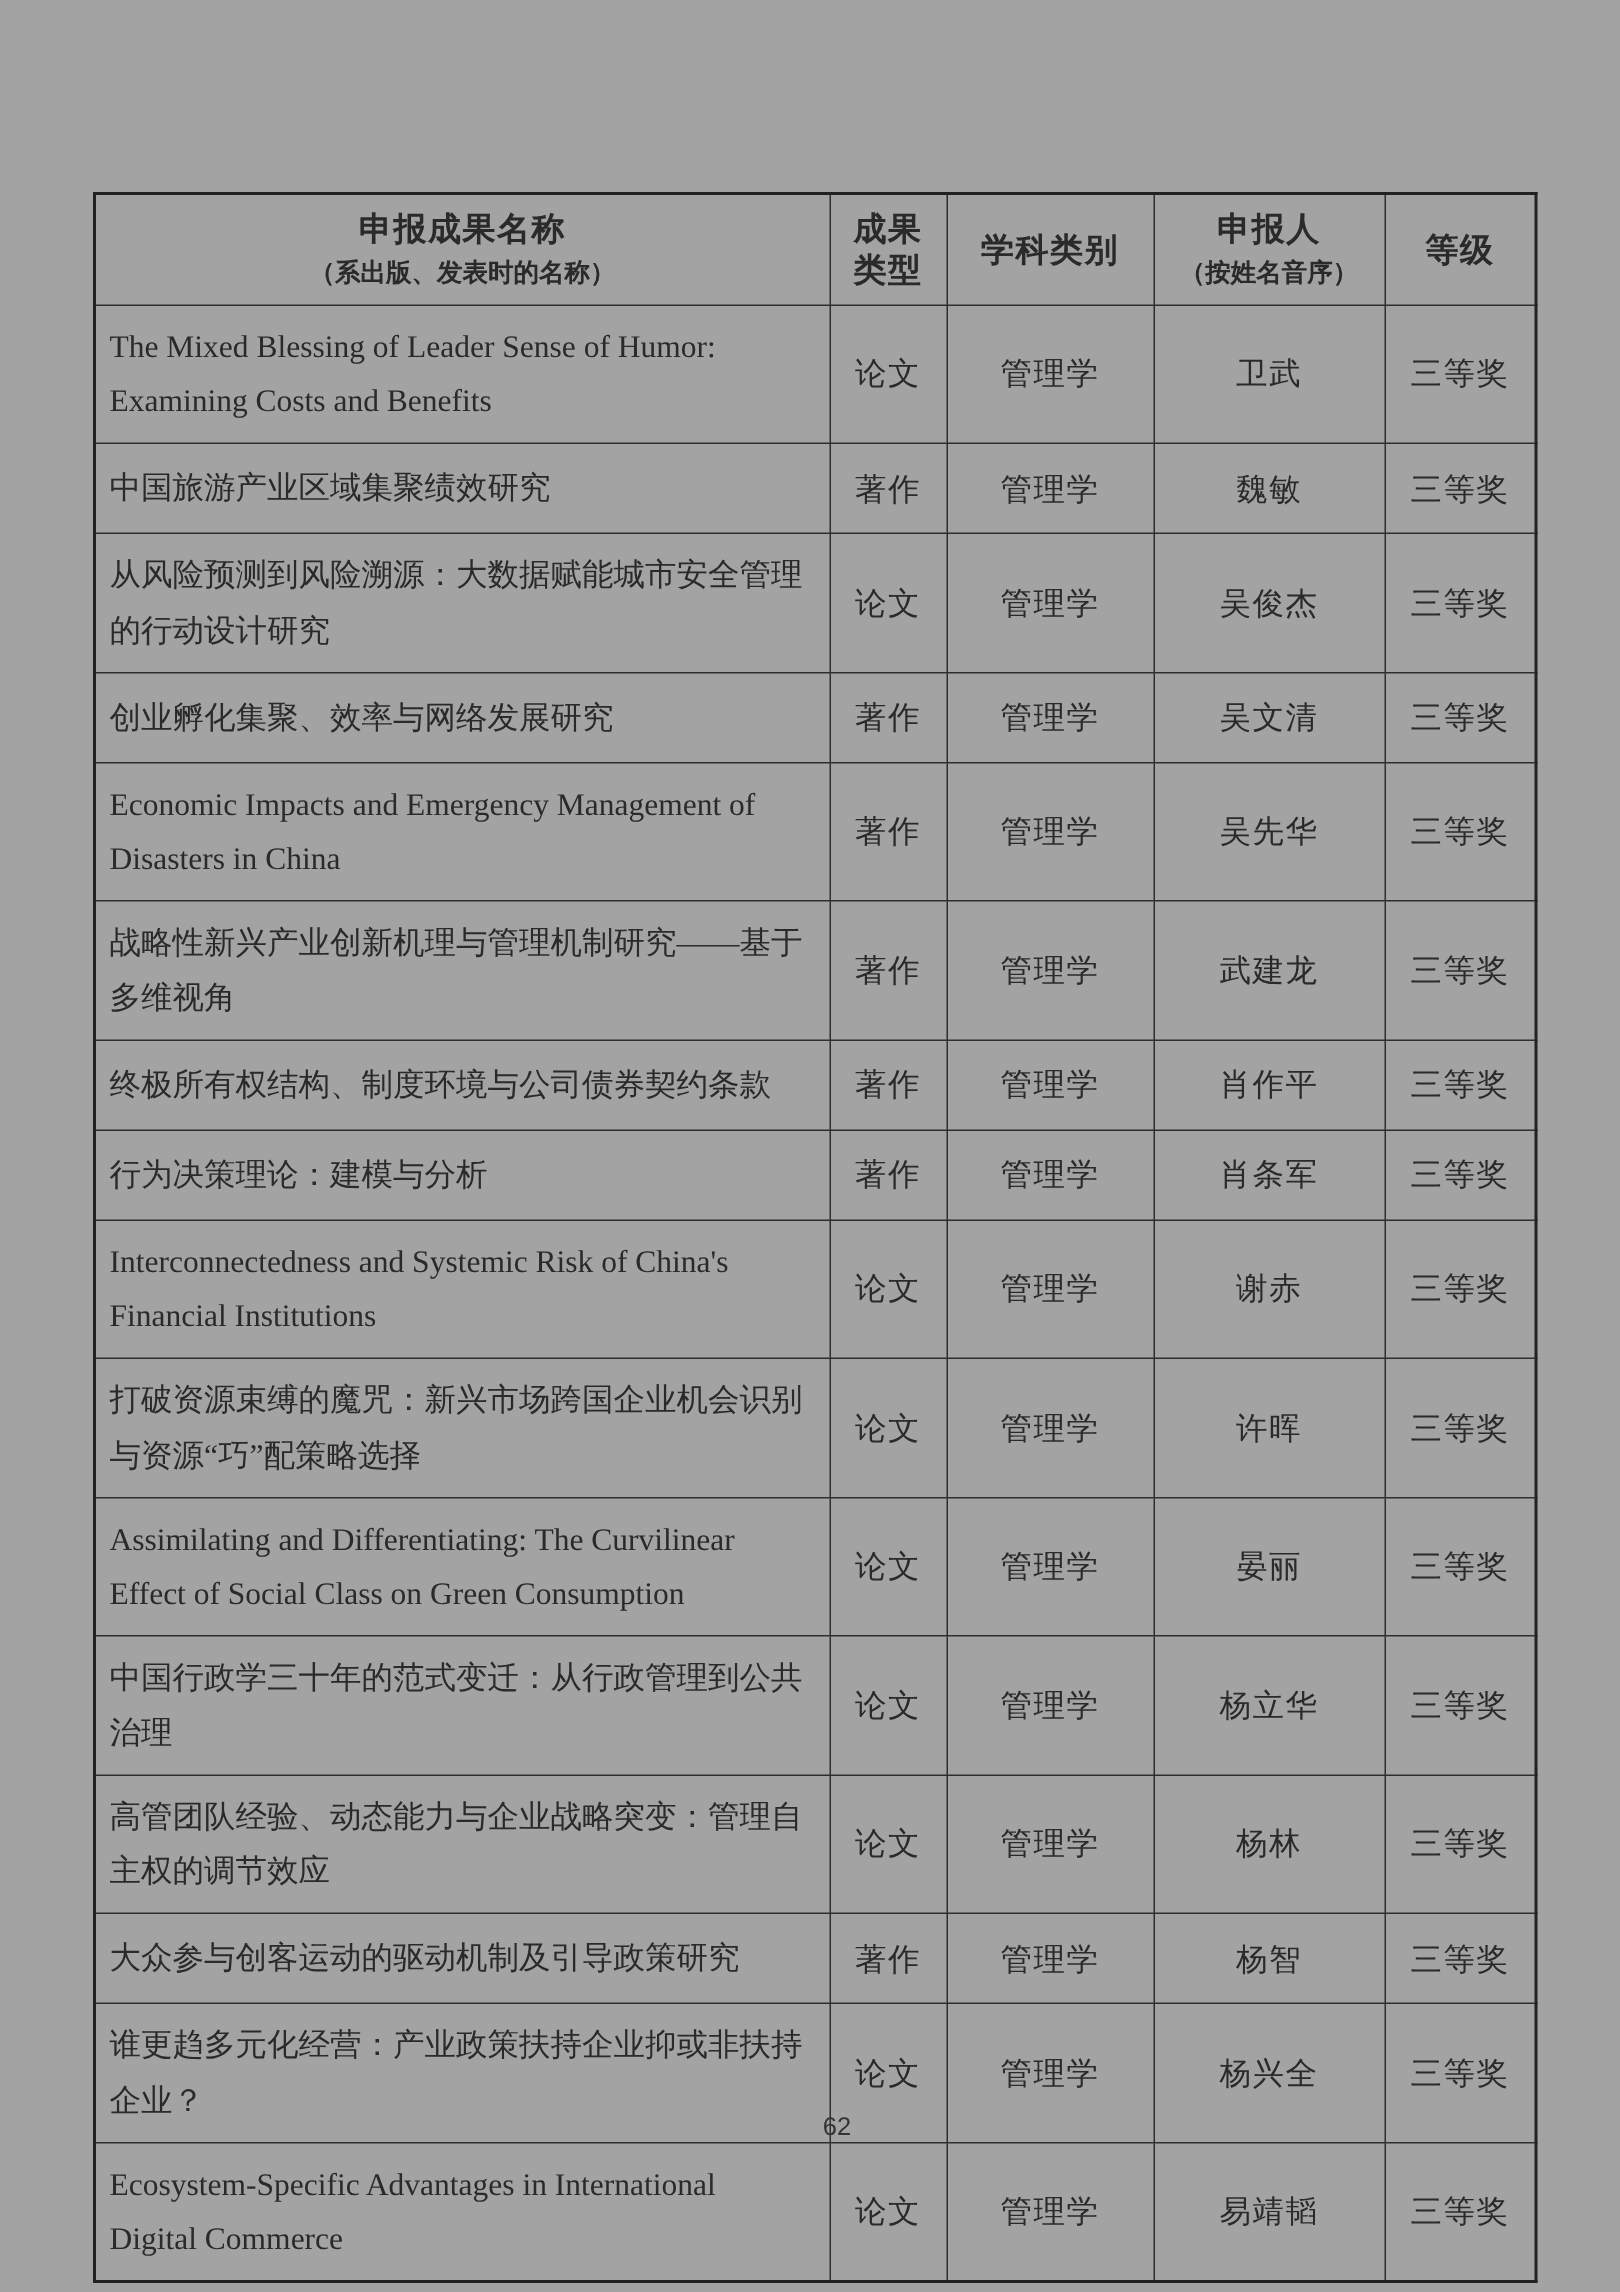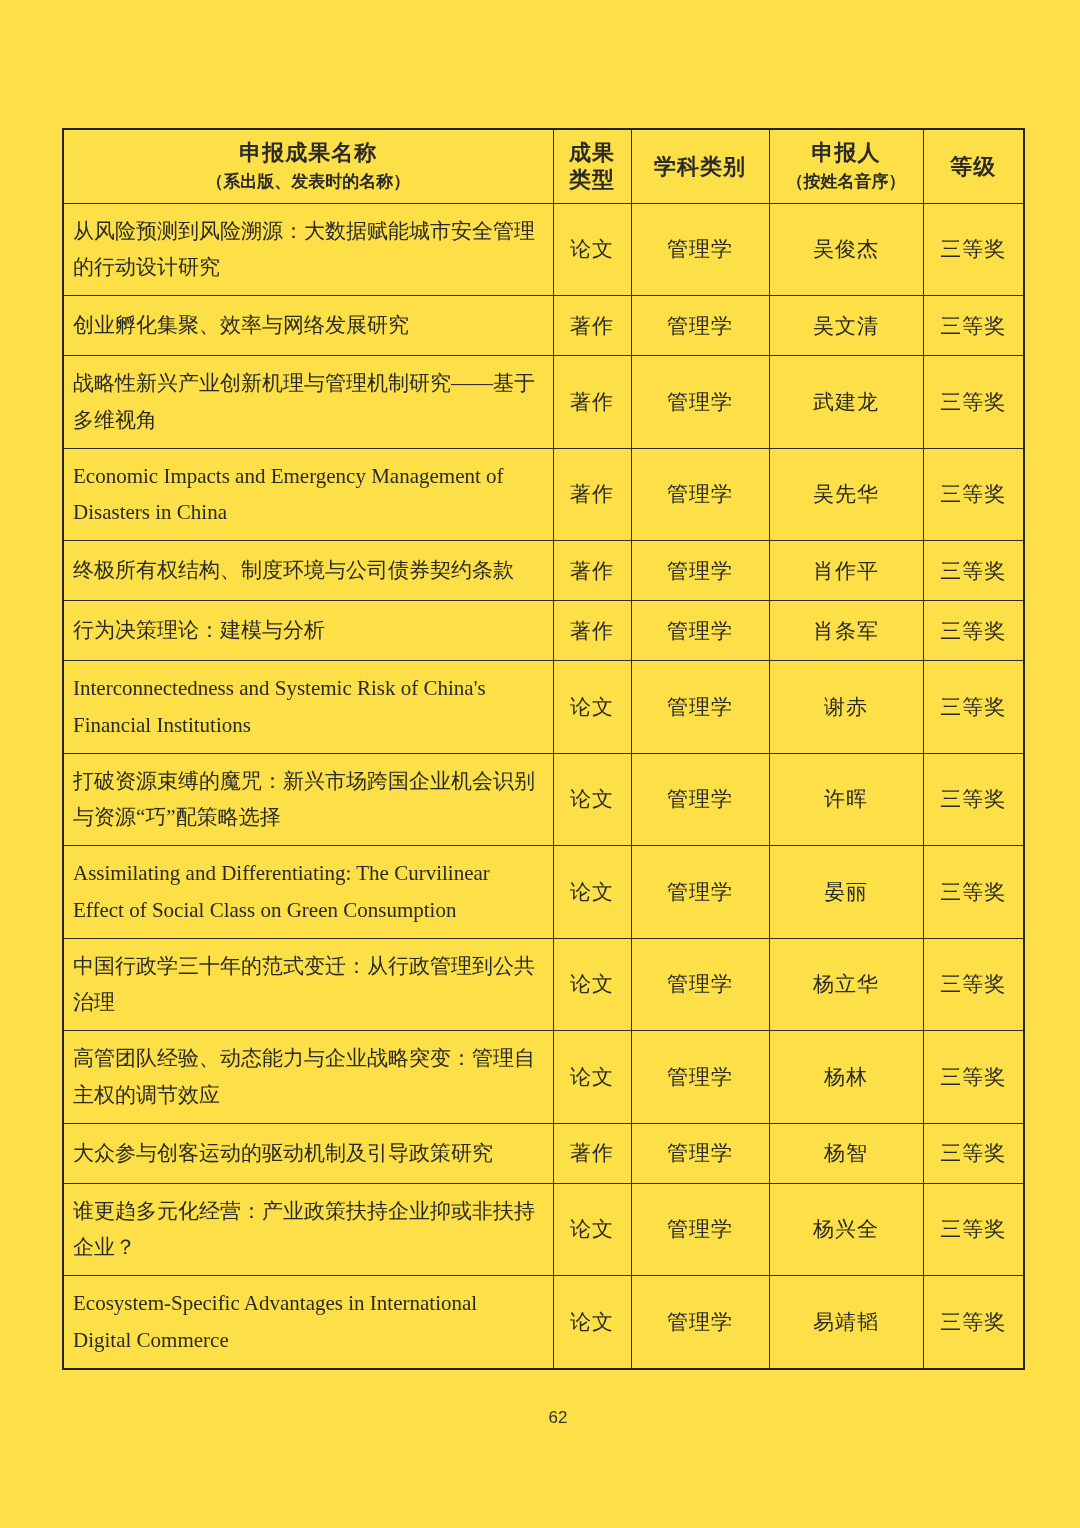--- a/index.html
+++ b/index.html
@@ -2,21 +2,21 @@
 <html><head>
 <meta charset="utf-8">
 <style>
   * { margin: 0; padding: 0; box-sizing: border-box; }
   html, body { background: #e9e9e9; }
   .page {
     position: relative;
     width: 1080px;
     height: 1528px;
     margin: 0 auto;
-    background: #fde047;
+    background: #a3a3a3;
     font-family: "Liberation Serif", "DejaVu Serif", serif;
     color: #262626;
     overflow: hidden;
   }
   table.awards {
     position: absolute;
     left: 62px;
     top: 128px;
     width: 961px;
     border-collapse: collapse;
@@ -110,51 +110,65 @@
           <div class="h-label">申报人</div>
           <div class="h-sublabel">（按姓名音序）</div>
         </th>
         <th>
           <div class="h-label">等级</div>
 
         </th>
       </tr>
     </thead>
     <tbody>
-
+    <tr class="double">
+      <td class="c-name">The Mixed Blessing of Leader Sense of Humor: Examining Costs and Benefits</td>
+      <td class="c-center">论文</td>
+      <td class="c-center">管理学</td>
+      <td class="c-center">卫武</td>
+      <td class="c-center">三等奖</td>
+    </tr>
+
+    <tr class="single">
+      <td class="c-name">中国旅游产业区域集聚绩效研究</td>
+      <td class="c-center">著作</td>
+      <td class="c-center">管理学</td>
+      <td class="c-center">魏敏</td>
+      <td class="c-center">三等奖</td>
+    </tr>
 
     <tr class="double">
       <td class="c-name">从风险预测到风险溯源：大数据赋能城市安全管理的行动设计研究</td>
       <td class="c-center">论文</td>
       <td class="c-center">管理学</td>
       <td class="c-center">吴俊杰</td>
       <td class="c-center">三等奖</td>
     </tr>
 
     <tr class="single">
       <td class="c-name">创业孵化集聚、效率与网络发展研究</td>
       <td class="c-center">著作</td>
       <td class="c-center">管理学</td>
       <td class="c-center">吴文清</td>
       <td class="c-center">三等奖</td>
     </tr>
 
     <tr class="double">
+      <td class="c-name">Economic Impacts and Emergency Management of Disasters in China</td>
+      <td class="c-center">著作</td>
+      <td class="c-center">管理学</td>
+      <td class="c-center">吴先华</td>
+      <td class="c-center">三等奖</td>
+    </tr>
+
+    <tr class="double">
       <td class="c-name">战略性新兴产业创新机理与管理机制研究——基于多维视角</td>
       <td class="c-center">著作</td>
       <td class="c-center">管理学</td>
       <td class="c-center">武建龙</td>
-      <td class="c-center">三等奖</td>
-    </tr>
-
-    <tr class="double">
-      <td class="c-name">Economic Impacts and Emergency Management of Disasters in China</td>
-      <td class="c-center">著作</td>
-      <td class="c-center">管理学</td>
-      <td class="c-center">吴先华</td>
       <td class="c-center">三等奖</td>
     </tr>
 
     <tr class="single">
       <td class="c-name">终极所有权结构、制度环境与公司债券契约条款</td>
       <td class="c-center">著作</td>
       <td class="c-center">管理学</td>
       <td class="c-center">肖作平</td>
       <td class="c-center">三等奖</td>
     </tr>

